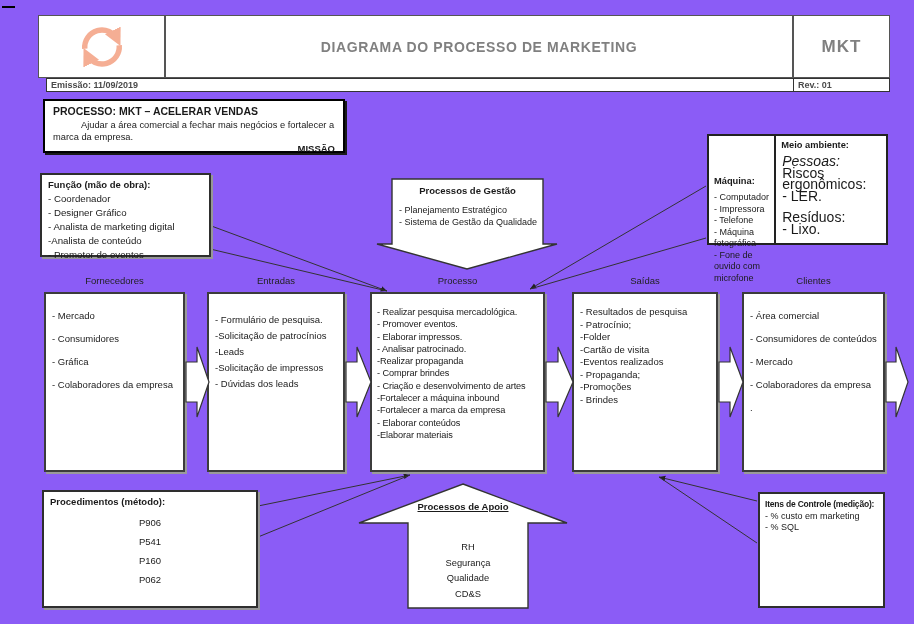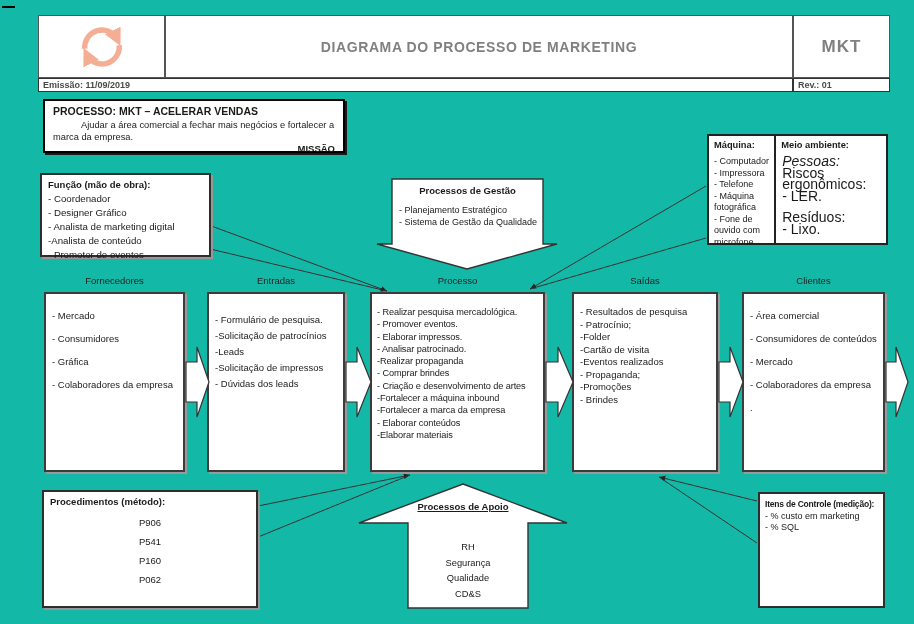--- a/index.html
+++ b/index.html
@@ -1,16 +1,16 @@
 <!DOCTYPE html>
 <html style="--logo: #F5AE94;"><head>
 <meta charset="utf-8">
 <style>
   html,body{margin:0;padding:0;background:#fff;}
-  .page{position:relative;width:914px;height:624px;background:#14b8a6;overflow:hidden;
+  .page{position:relative;width:914px;height:624px;background:#8b5cf6;overflow:hidden;
         font-family:"Liberation Sans","DejaVu Sans",sans-serif;color:#1a1a1a;}
   .abs{position:absolute;box-sizing:border-box;}
   svg.layer{position:absolute;left:0;top:0;pointer-events:none;}
   
   .hcell{border:1px solid #555;background:#fff;display:flex;align-items:center;justify-content:center;}
   .htitle{font-size:14px;font-weight:bold;color:#808080;letter-spacing:.6px;}
   .hcode{font-size:17px;font-weight:bold;color:#808080;letter-spacing:1px;}
   .hbar{border:1px solid #333;background:#fff;font-size:9px;font-weight:bold;color:#4a4a4a;
         display:flex;align-items:center;padding:0 4px;}
   .dash{background:#000;}
@@ -95,21 +95,21 @@
       <path d="M13,34 A19,19 0 0 1 49,24" fill="none" style="stroke:var(--logo,#F5AE94)" stroke-width="6" marker-end="url(#la)"></path>
       <path d="M51,30 A19,19 0 0 1 15,40" fill="none" style="stroke:var(--logo,#F5AE94)" stroke-width="6" marker-end="url(#la)"></path>
     </svg>
   </div>
   <div class="abs hcell" style="left:165px;top:15px;width:628px;height:63px;">
     <span class="htitle">DIAGRAMA DO PROCESSO DE MARKETING</span>
   </div>
   <div class="abs hcell" style="left:793px;top:15px;width:97px;height:63px;">
     <span class="hcode">MKT</span>
   </div>
-  <div class="abs hbar" style="left:38px;top:78px;width:755px;height:14px;">
+  <div class="abs hbar" style="left:46px;top:78px;width:755px;height:14px;">
     <span>Emissão: 11/09/2019</span>
   </div>
   <div class="abs hbar" style="left:793px;top:78px;width:97px;height:14px;">
     <span>Rev.: 01</span>
   </div>
 
   <div class="abs banner" style="left:43px;top:99px;width:302px;height:54px;">
     <div class="t">PROCESSO: MKT – ACELERAR VENDAS</div>
     <div class="m">Ajudar a área comercial a fechar mais negócios e fortalecer a marca da empresa.</div>
     <div class="ml">MISSÃO</div>
@@ -126,21 +126,21 @@
       </div>
   </div>
 
   <div class="abs shapetitle" style="left:392px;top:185px;width:151px;">Processos de Gestão</div>
   <div class="abs gestao-items" style="left:399px;top:204px;width:150px;">
       <div class="li">- Planejamento Estratégico</div>
       <div class="li">- Sistema de Gestão da Qualidade</div>
     </div>
 
   <div class="abs mtable" style="left:707px;top:134px;width:181px;height:111px;">
-    <div class="mcell" style="width:66px;">
+    <div class="mcell" style="width:66px;margin-top:36px;">
       <div class="boxtitle">Máquina:</div>
       <div>
           <div class="li">- Computador</div>
           <div class="li">- Impressora</div>
           <div class="li">- Telefone</div>
           <div class="li">- Máquina fotográfica</div>
           <div class="li">- Fone de ouvido com microfone</div>
         </div>
     </div>
     <div class="mcell" style="width:113px;">

